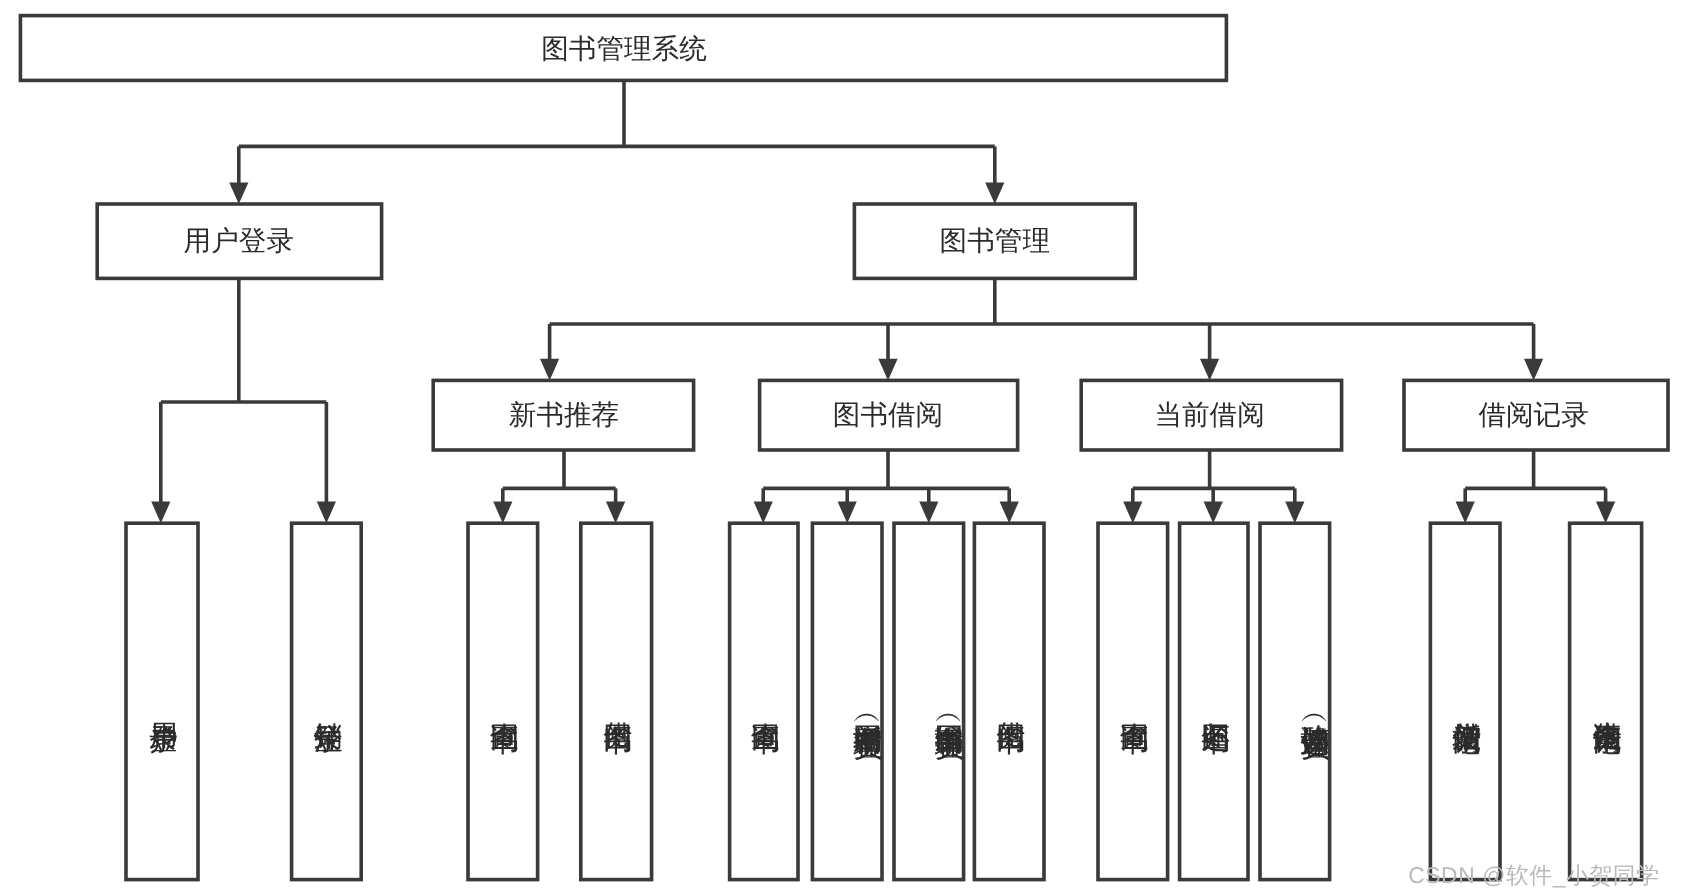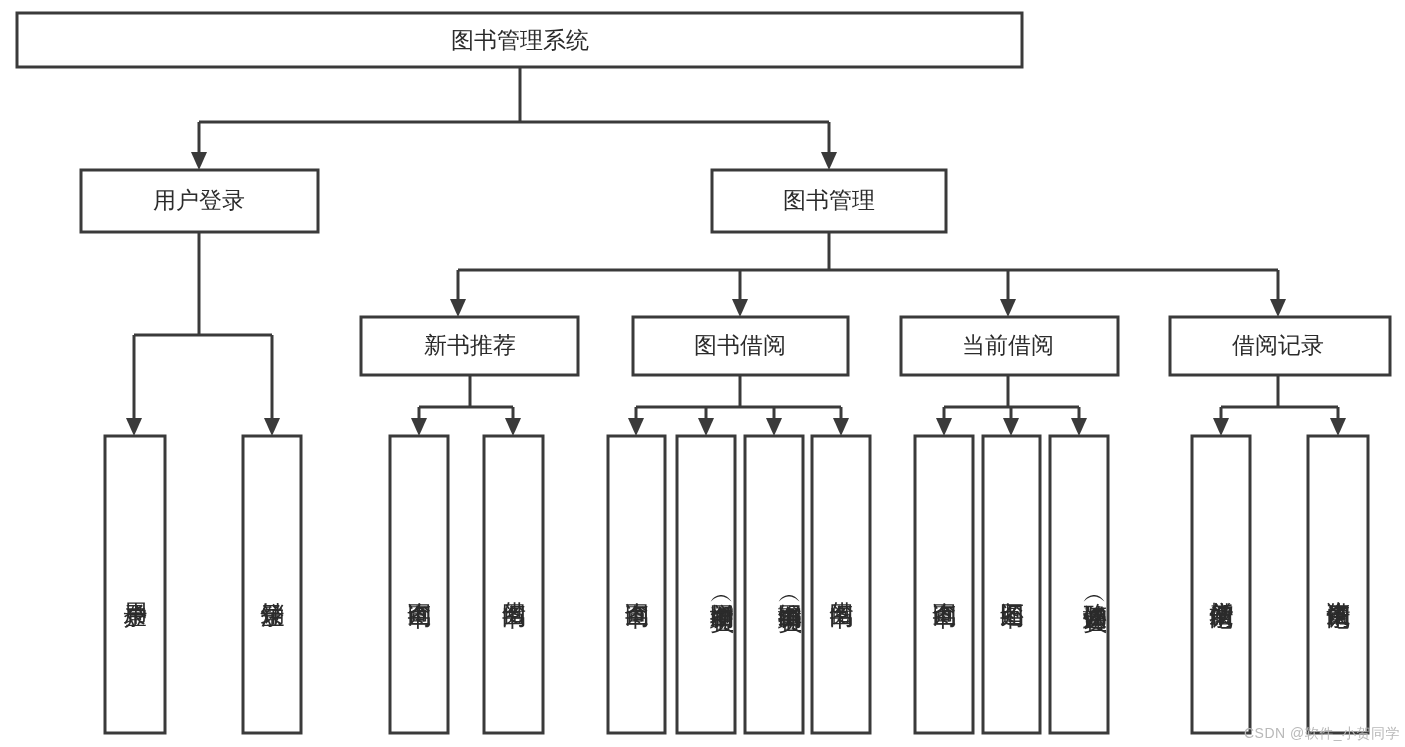--- a/index.html
+++ b/index.html
@@ -32,23 +32,23 @@
     color:#2b2b2b;
     font-family:"Liberation Sans","DejaVu Sans",sans-serif;
     text-align:center;
     white-space:nowrap;
     pointer-events:none;
     overflow:visible;
   }
   .leaf-label-wrap.overflow-top{align-items:flex-start;}
   .watermark{
     position:absolute;
-    right:5px;
+    right:22px;
     bottom:4px;
-    font-size:14px;
+    font-size:19px;
     color:#b9b9b9;
     font-family:"Liberation Sans","DejaVu Sans",sans-serif;
     white-space:nowrap;
     letter-spacing:0.5px;
   }
 </style>
 </head>
 <body>
 
 <div id="diagram-root">

